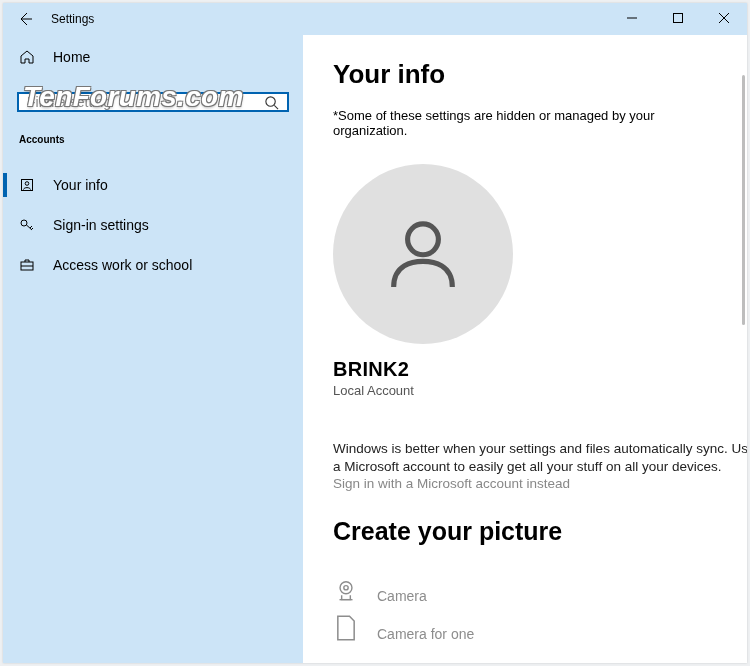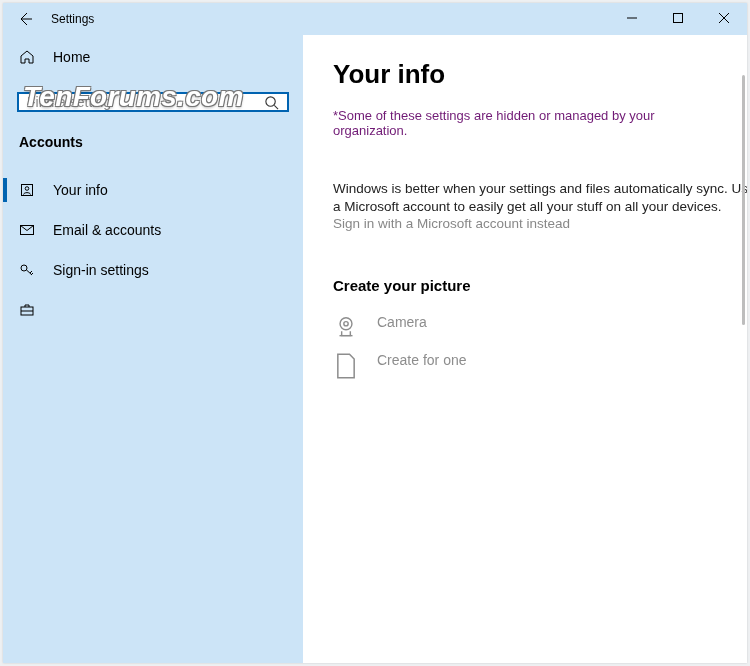--- a/index.html
+++ b/index.html
@@ -14,38 +14,38 @@
     .cap-btn svg { width:10px; height:10px; }
     .body { flex:1; display:flex; min-height:0; }
     .sidebar { width:300px; background:#cce4f7; padding-top:2px; display:flex; flex-direction:column; }
     .home-row { display:flex; align-items:center; height:40px; padding-left:16px; gap:18px; cursor:default; }
     .home-row span.lbl { font-size:14px; }
     .search-wrap { padding:3px 14px 14px 14px; position:relative; }
     .search-box { width:100%; height:20px; border:2px solid #0063b1; background:#fff; display:flex; align-items:center; padding:7px 8px;margin-top:12px; }
     .search-box input { flex:1; border:none; outline:none; font-size:14px; background:transparent; color:#666; }
     .search-box input::placeholder { color:#888; }
     .search-icon { color:#444; }
-    .section-hdr { font-size:14px; font-weight:600; padding:8px 16px 6px; }
+    .section-hdr { font-size:10px; font-weight:600; padding:8px 16px 6px; }
     .nav { margin-top:14px; }
     .nav-item { display:flex; align-items:center; height:40px; padding-left:16px; gap:18px; cursor:default; position:relative; font-size:14px; }
     .nav-item.active::before { content:""; position:absolute; left:0; top:8px; bottom:8px; width:4px; background:#0063b1; }
     .nav-item.active { background:rgba(255,255,255,0); }
     .nav-item .ico { width:16px; display:flex; justify-content:center; color:#000; }
     .content { flex:1; background:#fff; padding:16px 24px 0 30px; overflow:hidden; position:relative; }
     .page-title { font-size:26px; font-weight:600; margin-top:8px; margin-bottom:18px; }
-    .org-warning { color:#701a75; font-size:13px; margin-bottom:26px; }
+    .org-warning { color:#000000; font-size:13px; margin-bottom:26px; }
     .avatar-block { display:flex; flex-direction:column; align-items:flex-start; }
     .avatar { width:180px; height:180px; border-radius:50%; background:#e0e0e0; display:flex; align-items:center; justify-content:center; margin-bottom:14px; }
     .avatar svg { width:88px; height:88px; }
     .acct-name { font-size:20px; font-weight:700; letter-spacing:.3px; }
     .acct-type { font-size:13px; color:#555; margin-top:2px; }
     .sync-msg { font-size:13.5px; color:#222; margin-top:42px; width:430px; line-height:1.35; }
     .link-msa { font-size:13.5px; color:#888; }
-    .create-pic-hdr { font-size:15px; font-weight:600; margin-top:46px; margin-bottom:20px; }
-    .pic-row { display:flex; align-items:flex-start; gap:18px; height:38px; color:#8d8d8d; font-size:14px; }
+    .create-pic-hdr { font-size:25px; font-weight:600; margin-top:26px; margin-bottom:20px; }
+    .pic-row { display:flex; align-items:flex-end; gap:18px; height:38px; color:#8d8d8d; font-size:14px; }
     .pic-row .ico { width:26px; display:flex; justify-content:center; }
     .scrollbar { position:absolute; right:2px; top:40px; width:3px; height:250px; background:#bdbdbd; border-radius:2px; }
     .watermark { position:absolute; top:78px; left:20px; font-size:28px; font-weight:700; color:#fff; text-shadow: -1px -1px 0 #777, 1px -1px 0 #777, -1px 1px 0 #777, 1px 1px 0 #777, 0 2px 3px rgba(0,0,0,.3); letter-spacing:.3px; pointer-events:none; z-index:50; font-style:italic; }
     svg { display:block; }
   </style>
 </head>
 <body>
 
 <div class="window">
 
@@ -111,52 +111,54 @@
                 <rect x="2.5" y="2.5" width="11" height="11" stroke="#000" fill="none"></rect>
                 <circle cx="8" cy="6.5" r="1.8" stroke="#000" fill="none"></circle>
                 <path d="M4.5 12.5 C5 10 11 10 11.5 12.5" stroke="#000" fill="none"></path>
               </svg>
           </span>
           <span>Your info</span>
         </div>
         <div class="nav-item">
           <span class="ico">
             <svg width="16" height="16" viewBox="0 0 16 16">
-                <rect x="1.5" y="3.5" width="13" height="9" stroke="#000" fill="none"></rect>
-                <path d="M1.5 3.5 L8 8.5 L14.5 3.5" stroke="#000" fill="none"></path>
-              </svg>
-          </span>
-          <span>Email &amp; accounts</span>
-        </div>
-        <div class="nav-item">
-          <span class="ico">
-            <svg width="16" height="16" viewBox="0 0 16 16">
                 <circle cx="5" cy="6" r="3" stroke="#000" fill="none"></circle>
                 <path d="M7.5 8 L13 13 M11 11 L13 9 M12.5 12.5 L14 11" stroke="#000" fill="none"></path>
               </svg>
           </span>
           <span>Sign-in settings</span>
         </div>
         <div class="nav-item">
           <span class="ico">
             <svg width="16" height="16" viewBox="0 0 16 16">
                 <rect x="2" y="5" width="12" height="8" stroke="#000" fill="none"></rect>
                 <path d="M6 5 V3 H10 V5 M2 9 H14" stroke="#000" fill="none"></path>
               </svg>
           </span>
+          <span>Access work or school</span>
         </div>
       </div>
     </div>
 
     <div class="content">
       <div class="scrollbar"></div>
 
       <div class="page-title">Your info</div>
       <div class="org-warning">*Some of these settings are hidden or managed by your organization.</div>
 
+      <div class="avatar-block">
+        <div class="avatar">
+          <svg viewBox="0 0 24 24">
+            <circle cx="12" cy="8" r="4.2" stroke="#555" stroke-width="1.4" fill="none"></circle>
+            <path d="M4 21 C4 15 9 14 12 14 C15 14 20 15 20 21" stroke="#555" stroke-width="1.4" fill="none"></path>
+          </svg>
+        </div>
+        <div class="acct-name">BRINK2</div>
+        <div class="acct-type">Local Account</div>
+      </div>
 
       <div class="sync-msg">Windows is better when your settings and files automatically sync. Use a Microsoft account to easily get all your stuff on all your devices.</div>
       <div class="link-msa">Sign in with a Microsoft account instead</div>
 
       <div class="create-pic-hdr">Create your picture</div>
 
       <div class="pic-row">
         <span class="ico">
           <svg width="26" height="26" viewBox="0 0 24 24">
               <circle cx="12" cy="9" r="5.5" stroke="#8d8d8d" stroke-width="1.3" fill="none"></circle>
@@ -167,19 +169,19 @@
         </span>
         <span>Camera</span>
       </div>
 
       <div class="pic-row">
         <span class="ico">
           <svg width="24" height="28" viewBox="0 0 20 24">
               <path d="M3 2 H13 L17 6 V22 H3 Z" stroke="#8d8d8d" stroke-width="1.3" fill="none"></path>
             </svg>
         </span>
-        <span>Create for one</span>
+        <span>Camera for one</span>
       </div>
     </div>
   </div>
 
   <div class="watermark">TenForums.com</div>
 </div>
 
 </body></html>

